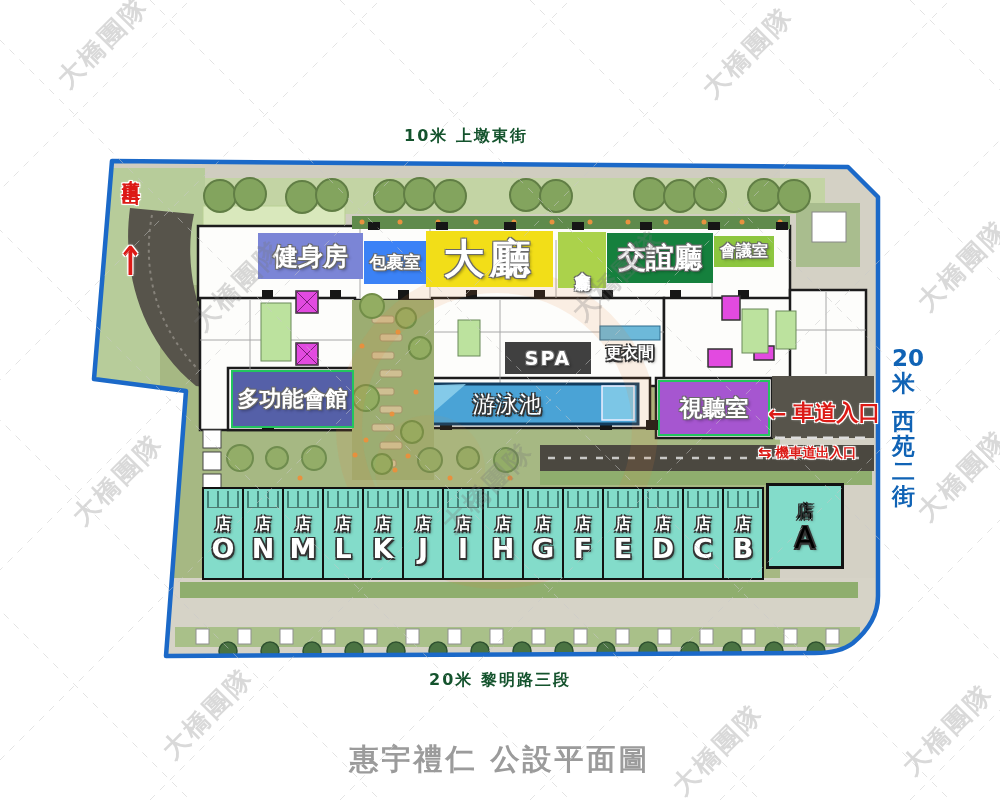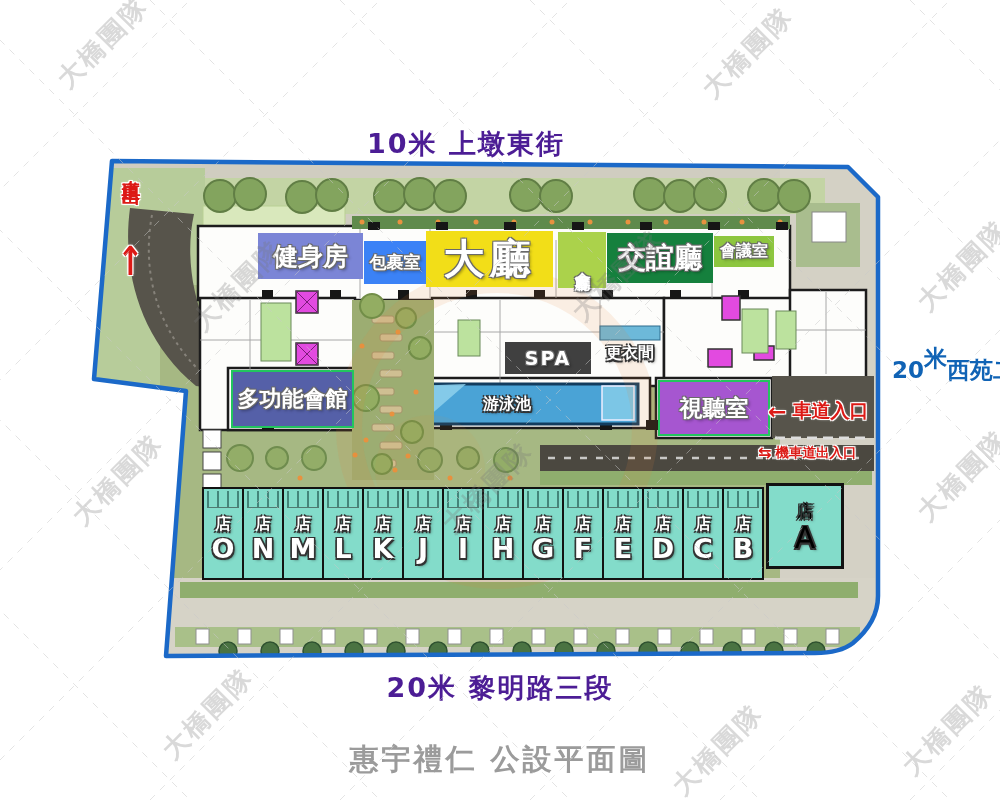--- a/index.html
+++ b/index.html
@@ -2,60 +2,60 @@
 <html><head>
 <meta charset="utf-8">
 <style>
   html,body{margin:0;padding:0;background:#fff;}
   .stage{
     position:relative;width:1000px;height:800px;overflow:hidden;background:#fff;
     font-family:"DejaVu Sans","Liberation Sans",sans-serif;
   }
   .abs{position:absolute;}
   
-  .blue-street{color:#4c1d95;font-weight:bold;font-size:27px;letter-spacing:2px;
+  .blue-street{color:#14532d;font-weight:bold;font-size:16px;letter-spacing:2px;
     text-shadow:0 0 3px #fff,1px 1px 0 #fff;}
   .red-label{color:#dc1a16;font-weight:bold;
     text-shadow:-1px -1px 0 #fff,1px -1px 0 #fff,-1px 1px 0 #fff,1px 1px 0 #fff,0 0 3px #fff;}
   .banner{display:flex;align-items:center;justify-content:center;
     color:#fff;font-weight:bold;
     text-shadow:-1px -1px 0 #6a6a6a,1px -1px 0 #6a6a6a,-1px 1px 0 #6a6a6a,1px 1px 0 #6a6a6a,2px 2px 3px rgba(0,0,0,.35);}
   .banner.dark-edge{border:2px solid #22c55e;box-sizing:border-box;}
   .outline-strong{
     text-shadow:-1.5px -1.5px 0 #333,1.5px -1.5px 0 #333,-1.5px 1.5px 0 #333,1.5px 1.5px 0 #333,2px 2px 3px rgba(0,0,0,.5);text-align:right;}
   
   #street-top{left:316px;top:126px;width:300px;text-align:center;}
   #street-bottom{left:0;top:670px;width:1000px;text-align:center;}
-  #street-right{left:892px;top:346px;width:40px;display:flex;flex-direction:row;align-items:flex-end;}
+  #street-right{left:892px;top:346px;width:40px;display:flex;flex-direction:column;align-items:flex-start;}
   .rs-char{color:#1063b5;font-weight:bold;font-size:23px;line-height:1.1;}
   .rs-char:nth-child(2){margin-bottom:12px;}
   #plan-title{left:0;top:740px;width:1000px;text-align:center;color:#9b9b9b;font-weight:bold;
     font-size:29px;letter-spacing:3px;}
   #exit-label{left:119px;top:164px;writing-mode:vertical-rl;text-orientation:upright;
     font-size:19px;letter-spacing:3px;}
   #exit-arrow{left:117px;top:242px;font-size:32px;transform:scaleY(1.25);}
   #car-entrance{left:768px;top:398px;display:flex;align-items:center;gap:6px;}
   #car-entrance .arr{font-size:22px;}
-  #car-entrance .lbl{font-size:19px;}
+  #car-entrance .lbl{font-size:22px;}
   #moto-entrance{left:758px;top:443px;display:flex;align-items:center;gap:4px;}
   #moto-entrance .arr{font-size:16px;}
   #moto-entrance .lbl{font-size:13.5px;}
   
   #fac-gym{left:258px;top:233px;width:105px;height:46px;font-size:25px;}
   #fac-package{left:364px;top:241px;width:62px;height:43px;font-size:17px;}
   #fac-lobby{left:426px;top:231px;width:127px;height:56px;font-size:41px;letter-spacing:5px;}
   #fac-reception{left:558px;top:232px;width:48px;height:56px;font-size:16px;
     writing-mode:vertical-rl;text-orientation:upright;letter-spacing:1px;}
   #fac-social{left:607px;top:233px;width:106px;height:50px;font-size:28px;}
   #fac-meeting{left:714px;top:236px;width:60px;height:31px;font-size:16px;}
   #fac-spa{left:505px;top:342px;width:86px;height:32px;font-size:19px;letter-spacing:2px;}
   #fac-changing{left:594px;top:340px;width:72px;height:26px;font-size:16px;color:#fff;font-weight:bold;
     display:flex;align-items:center;justify-content:center;}
   #fac-multi{left:231px;top:370px;width:123px;height:58px;font-size:22px;}
-  #fac-pool{left:452px;top:388px;width:110px;height:32px;font-size:16px;color:#fff;font-weight:bold;
+  #fac-pool{left:452px;top:388px;width:110px;height:32px;font-size:23px;color:#fff;font-weight:normal;
     display:flex;align-items:center;justify-content:center;}
   #fac-av{left:658px;top:380px;width:112px;height:56px;font-size:23px;}
   
   #shops-row{left:202px;top:487px;width:562px;height:93px;display:flex;}
   .shop-cell{flex:1;background:#83dcca;border:2px solid #121212;box-sizing:border-box;
     display:flex;flex-direction:column;align-items:center;}
   .shop-cell + .shop-cell{margin-left:-2px;}
   .shop-fixtures{width:86%;height:16px;margin-top:2px;border-bottom:1px solid #2a2a2a;opacity:.55;
     background:repeating-linear-gradient(90deg,#123f3a 0 2px,transparent 2px 10px);}
   .shop-prefix{font-size:16px;margin-top:6px;}

